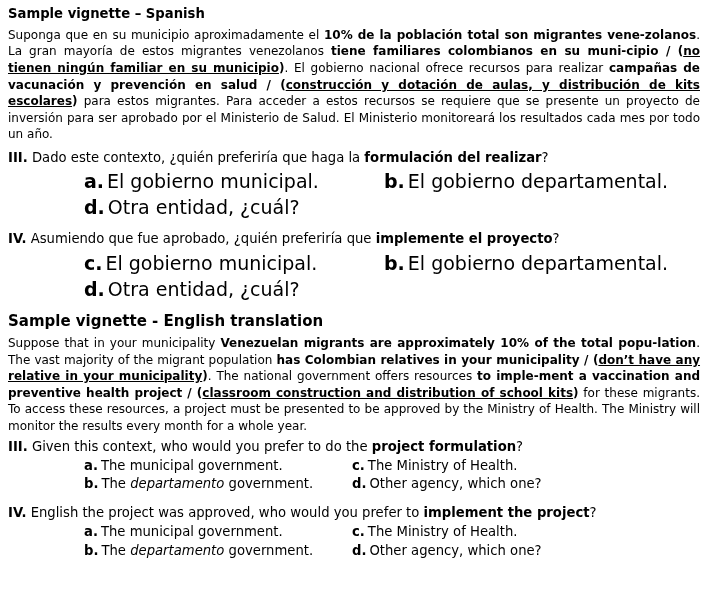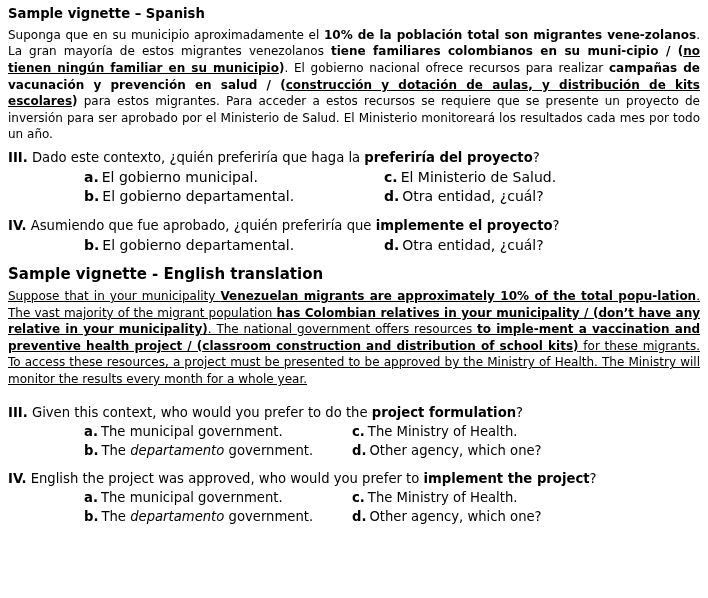--- a/index.html
+++ b/index.html
@@ -27,22 +27,21 @@
     margin: 0 0 4px 0;
   }
   .para {
     font-size: 12px;
     line-height: 1.38;
     text-align: justify;
     text-justify: inter-word;
     margin: 0 0 6px 0;
   }
   .para.tight {
-    margin-bottom: 16px;
-    text-decoration: underline;
+    margin-bottom: 3px;
   }
   b { font-weight: bold; }
   .u { text-decoration: underline; }
   em { font-style: italic; }
   .qblock {
     margin: 0 0 2px 0;
   }
   .qline {
     font-size: 13.2px;
     line-height: 1.38;
@@ -50,21 +49,21 @@
   }
   .qnum {
     font-weight: bold;
   }
   .opts {
     display: grid;
     grid-template-columns: 300px auto;
     column-gap: 0px;
     row-gap: 0px;
     padding-left: 76px;
-    font-size: 14px;
+    font-size: 19px;
     line-height: 1.38;
   }
   .opt {
     white-space: nowrap;
   }
   .optlab {
     font-weight: bold;
     margin-right: 3px;
   }
   .gap-sm { height: 5px; }
@@ -86,34 +85,34 @@
 </head>
 <body>
 
 <div class="page">
 
   <div class="section-title">Sample vignette – Spanish</div>
 
   <div class="para"><span>Suponga que en su municipio aproximadamente el </span><b>10% de la población total son migrantes vene-zolanos</b><span>. La gran mayoría de estos migrantes venezolanos </span><b>tiene familiares colombianos en su muni-cipio / (</b><b class="u">no tienen ningún familiar en su municipio</b><b>)</b><span>. El gobierno nacional ofrece recursos para realizar </span><b>campañas de vacunación y prevención en salud / (</b><b class="u">construcción y dotación de aulas, y distribución de kits escolares</b><b>)</b><span> para estos migrantes. Para acceder a estos recursos se requiere que se presente un proyecto de inversión para ser aprobado por el Ministerio de Salud. El Ministerio monitoreará los resultados cada mes por todo un año.</span></div>
 
   <div class="qblock">
-    <div class="qline"><span class="qnum">III.</span> <span>Dado este contexto, ¿quién preferiría que haga la </span><b>preferiría del proyecto</b><span>?</span></div>
+    <div class="qline"><span class="qnum">III.</span> <span>Dado este contexto, ¿quién preferiría que haga la </span><b>formulación del realizar</b><span>?</span></div>
     <div class="opts">
       <div class="opt"><span class="optlab">a.</span><span>El gobierno municipal.</span></div>
-      <div class="opt"><span class="optlab">c.</span><span>El Ministerio de Salud.</span></div>
       <div class="opt"><span class="optlab">b.</span><span>El gobierno departamental.</span></div>
       <div class="opt"><span class="optlab">d.</span><span>Otra entidad, ¿cuál?</span></div>
     </div>
   </div>
 
   <div class="gap-md"></div>
 
   <div class="qblock">
     <div class="qline"><span class="qnum">IV.</span> <span>Asumiendo que fue aprobado, ¿quién preferiría que </span><b>implemente el proyecto</b><span>?</span></div>
     <div class="opts">
+      <div class="opt"><span class="optlab">c.</span><span>El gobierno municipal.</span></div>
       <div class="opt"><span class="optlab">b.</span><span>El gobierno departamental.</span></div>
       <div class="opt"><span class="optlab">d.</span><span>Otra entidad, ¿cuál?</span></div>
     </div>
   </div>
 
   <div class="gap-sm"></div>
 
   <div class="sec2-title">Sample vignette - English translation</div>
 
   <div class="para tight"><span>Suppose that in your municipality </span><b>Venezuelan migrants are approximately 10% of the total popu-lation</b><span>. The vast majority of the migrant population </span><b>has Colombian relatives in your municipality / (</b><b class="u">don’t have any relative in your municipality</b><b>)</b><span>. The national government offers resources </span><b>to imple-ment a vaccination and preventive health project / (</b><b class="u">classroom construction and distribution of school kits</b><b>)</b><span> for these migrants. To access these resources, a project must be presented to be approved by the Ministry of Health. The Ministry will monitor the results every month for a whole year.</span></div>

